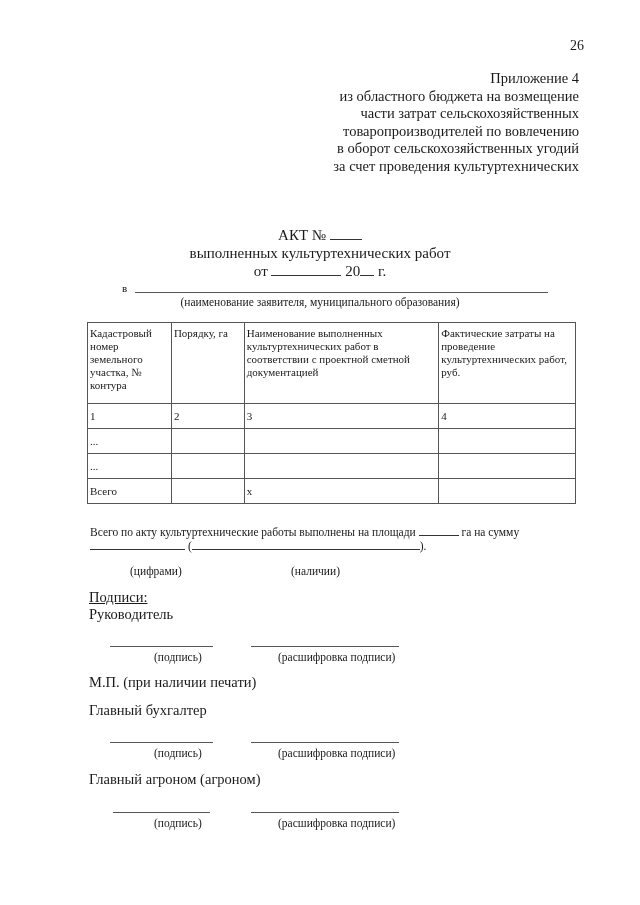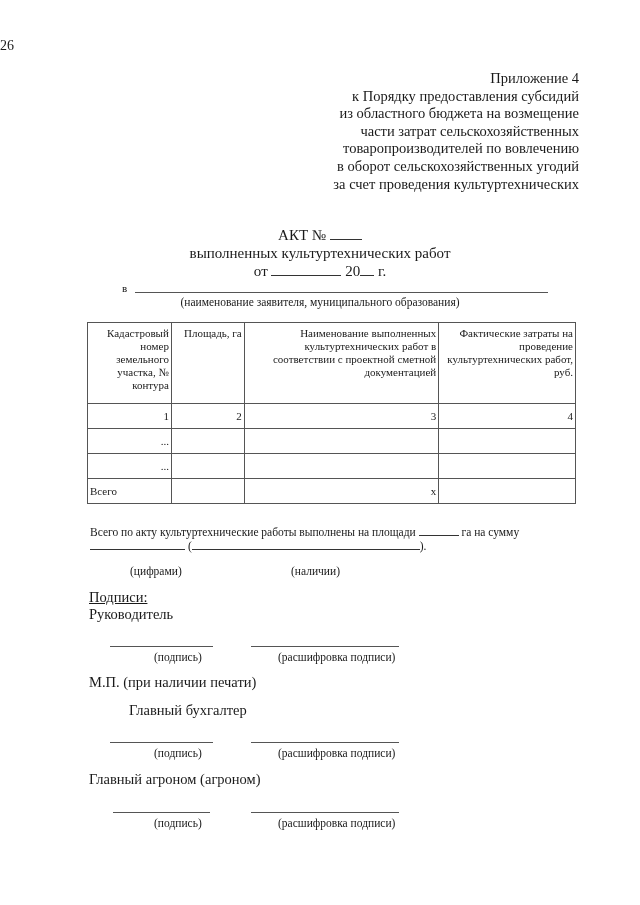--- a/index.html
+++ b/index.html
@@ -1,46 +1,45 @@
 <!DOCTYPE html>
 <html><head>
 <meta charset="utf-8">
 <style>
   html, body { margin:0; padding:0; background:#ffffff; }
   body { width:640px; height:905px; position:relative; overflow:hidden; color:#1a1a1a;
          font-family:"Liberation Serif", "DejaVu Serif", serif; }
   .abs { position:absolute; white-space:nowrap; }
-  .pagenum { left:0; width:584px; top:38px; text-align:left; font-size:14px; }
+  .pagenum { left:0; width:584px; top:38px; text-align:right; font-size:14px; }
   .appendix { right:61px; top:70px; text-align:right; font-size:14.5px; line-height:17.6px; }
   .appendix div { white-space:nowrap; }
   .title { left:0; width:640px; text-align:center; font-size:15px; }
   .uline { display:inline-block; border-bottom:1px solid #333; vertical-align:baseline; height:12px; }
   .v-label { left:122px; top:282px; font-size:11px; }
   .v-line { position:absolute; left:135px; top:292px; width:413px; border-bottom:1px solid #555; }
   .v-caption { left:0; width:640px; text-align:center; top:296px; font-size:11.5px; }
   table.act { position:absolute; left:87px; top:322px; width:489px; border-collapse:collapse;
               font-size:11px; line-height:13px; }
-  table.act td { border:1px solid #555; text-align:right; vertical-align:top; padding:0 2px; }
+  table.act td { border:1px solid #555; text-align:left; vertical-align:top; padding:0 2px; }
   table.act tr.hdr td { height:76px; padding-top:4px; }
   table.act tr.num td { height:24px; vertical-align:middle; }
   table.act tr.row td { height:24px; vertical-align:middle; }
   table.act td.left { text-align:left; }
   .summary { left:90px; font-size:11.5px; }
   .sig-text { left:89px; font-size:14.5px; }
   .sigline { position:absolute; border-bottom:1px solid #555; }
   .caption { font-size:11.5px;padding-left:20px; }
 </style>
 </head>
 <body>
 
 <div class="abs pagenum">26</div>
 
 <div class="abs appendix">
   <div>Приложение 4</div>
-  <div>к Порядку предоставления субсидий</div>
   <div>из областного бюджета на возмещение</div>
   <div>части затрат сельскохозяйственных</div>
   <div>товаропроизводителей по вовлечению</div>
   <div>в оборот сельскохозяйственных угодий</div>
   <div>за счет проведения культуртехнических</div>
 </div>
 
 <div class="abs title" style="top:227px;">
   <span>АКТ №</span>
   <span class="uline" style="width:32px;"></span>
@@ -60,21 +59,21 @@
 <table class="act">
   <colgroup>
       <col style="width:84px">
       <col style="width:73px">
       <col style="width:195px">
       <col style="width:137px">
     </colgroup>
   <tbody>
       <tr class="hdr">
     <td>Кадастровый номер земельного участка, № контура</td>
-    <td>Площадь, га</td>
+    <td>Порядку, га</td>
     <td>Наименование выполненных культуртехнических работ в соответствии с проектной сметной документацией</td>
     <td>Фактические затраты на проведение культуртехнических работ, руб.</td>
   </tr>
   <tr class="num">
     <td>1</td>
     <td>2</td>
     <td>3</td>
     <td>4</td>
   </tr>
   <tr class="row">
@@ -111,21 +110,21 @@
 <div class="abs summary caption" style="top:565px; left:271px;">(наличии)</div>
 
 <div class="abs sig-text" style="top:589px;text-decoration:underline;">Подписи:</div>
 <div class="abs sig-text" style="top:606px;">Руководитель</div>
 <div class="sigline" style="left:110px; top:646px; width:103px;"></div>
 <div class="sigline" style="left:251px; top:646px; width:148px;"></div>
 <div class="abs caption" style="top:651px; left:134px;">(подпись)</div>
 <div class="abs caption" style="top:651px; left:258px;">(расшифровка подписи)</div>
 
 <div class="abs sig-text" style="top:674px;">М.П. (при наличии печати)</div>
-<div class="abs sig-text" style="top:702px;margin-left:40px;">Главный бухгалтер</div>
+<div class="abs sig-text" style="top:702px;">Главный бухгалтер</div>
 <div class="sigline" style="left:110px; top:742px; width:103px;"></div>
 <div class="sigline" style="left:251px; top:742px; width:148px;"></div>
 <div class="abs caption" style="top:747px; left:134px;">(подпись)</div>
 <div class="abs caption" style="top:747px; left:258px;">(расшифровка подписи)</div>
 
 <div class="abs sig-text" style="top:771px;text-align:right;">Главный агроном (агроном)</div>
 <div class="sigline" style="left:113px; top:812px; width:97px;"></div>
 <div class="sigline" style="left:251px; top:812px; width:148px;"></div>
 <div class="abs caption" style="top:817px; left:134px;">(подпись)</div>
 <div class="abs caption" style="top:817px; left:258px;">(расшифровка подписи)</div>

